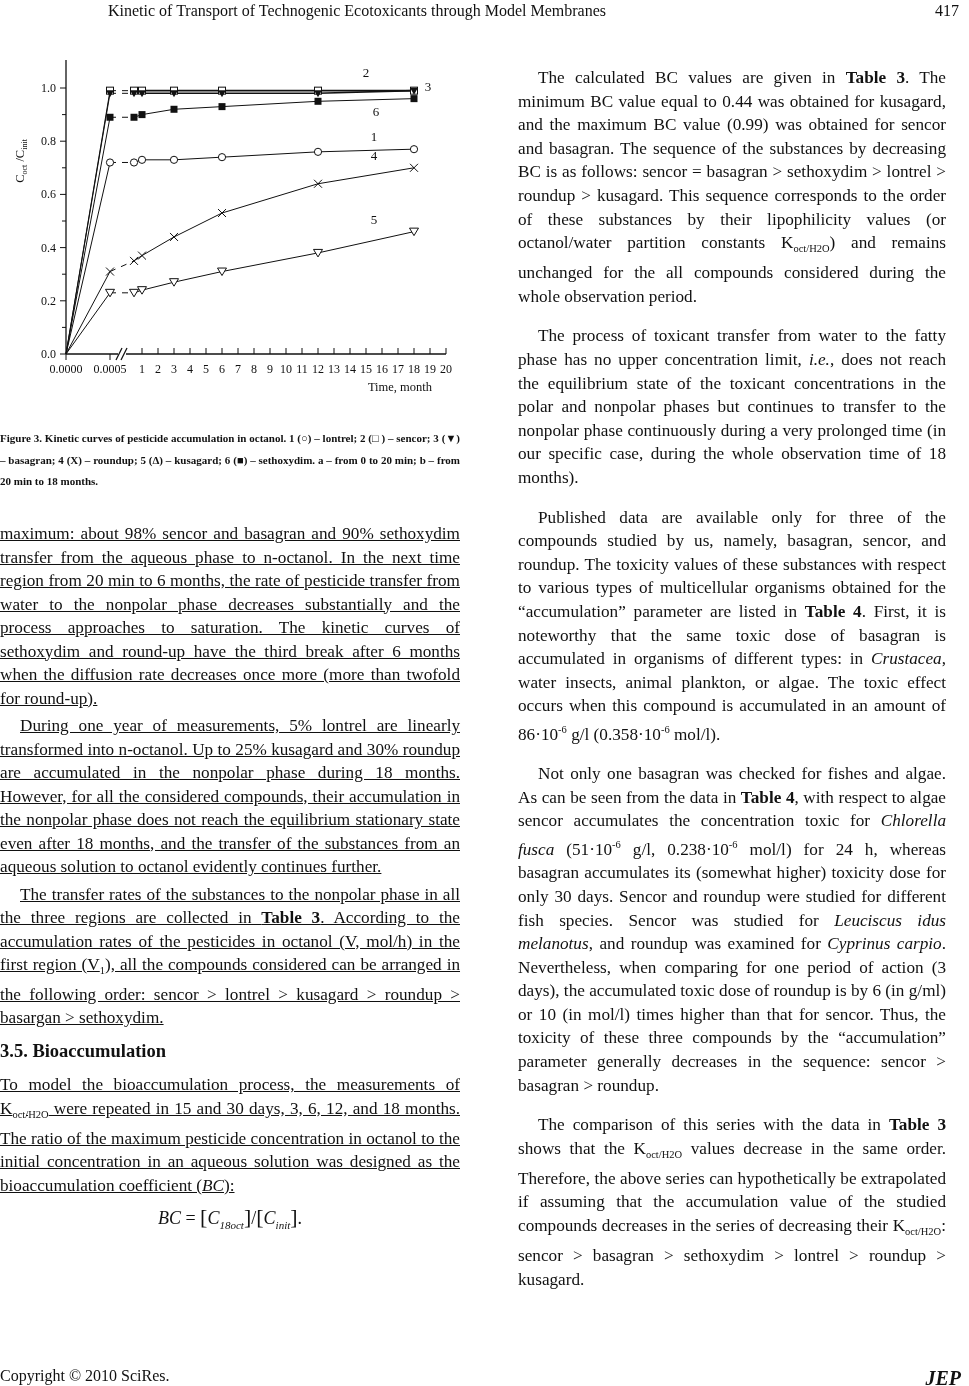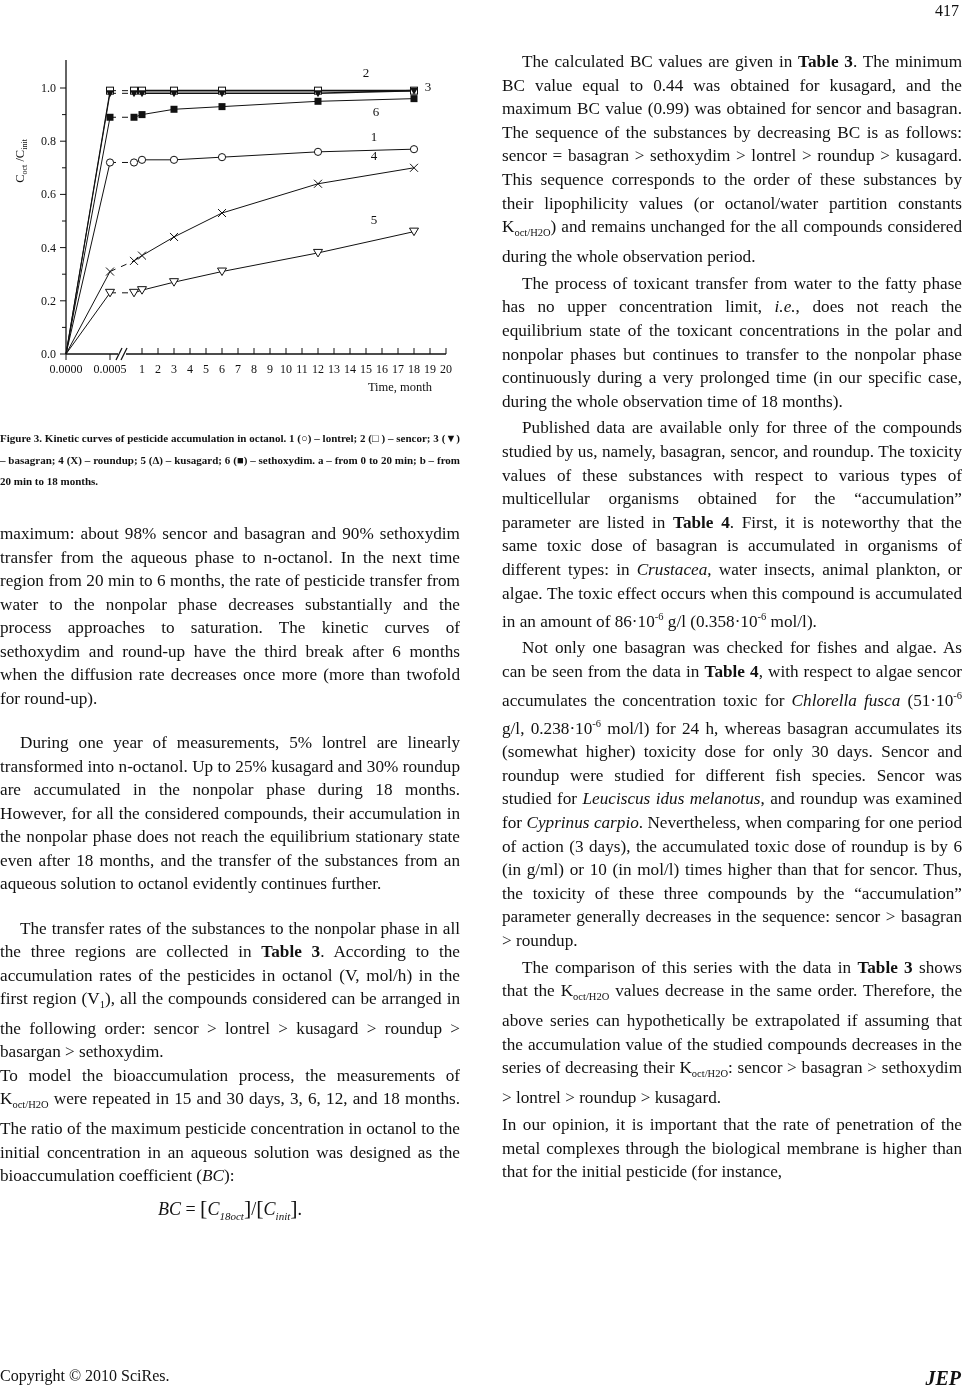--- a/index.html
+++ b/index.html
@@ -3,43 +3,44 @@
 <meta charset="utf-8">
 <style>
   html, body { margin: 0; padding: 0; background: #ffffff; }
   body { width: 969px; height: 1386px; position: relative; overflow: hidden;
          font-family: "Liberation Serif", "DejaVu Serif", serif; color: #111; }
   .running-head { position: absolute; top: 2px; left: 0; width: 969px; height: 20px; }
   .running-title { position: absolute; left: 108px; top: 0; font-size: 16px; }
   .page-num { position: absolute; right: 10px; top: 0; font-size: 16px; }
   .col { position: absolute; font-size: 17.2px; line-height: 23.6px; text-align: justify; }
   .col-right { left: 502px; top: 50px; width: 460px; }
-  .col p { margin: 0; }
+  .col p { margin: 16px; }
   .col p.ind { text-indent: 20px; }
   .col p + p { margin-top: 3px; }
   .caption { position: absolute; left: 0; top: 428px; width: 460px; font-weight: bold;
              font-size: 11px; line-height: 21.5px; text-align: justify; }
   .body-left { position: absolute; left: 0; top: 522px; width: 460px; font-size: 17.2px; line-height: 23.5px; text-align: justify; }
-  .body-left p { margin: 0 0 0 0; }
-  .body-left p.ind { text-indent: 20px; margin-top: 21px; }
+  .body-left p { margin: 0 0 0 0; text-decoration: underline; }
+  .body-left p.ind { text-indent: 20px; margin-top: 4px; }
   h3.sec { font-size: 18.5px; font-weight: bold; margin: 10px 0 10px 0; }
   h2.sec { font-size: 21px; font-weight: bold; margin: 10px 0 8px 0; }
   .formula { text-align: center; font-style: italic; margin-top: 8px; font-size: 18px; }
   .formula .br { font-style: normal; font-size: 22px; }
   .formula sub { font-size: 11px; }
   .footer-left { position: absolute; left: 0; top: 1367px; font-size: 16px; font-family: Liberation Serif, serif; }
   .footer-right { position: absolute; right: 8px; top: 1367px; font-size: 20px; font-weight: bold; font-style: italic; }
   sub, sup { font-size: 10.5px; }
   .chart { position: absolute; left: 0; top: 48px; width: 470px; height: 375px; }
   .chart text { font-family: "Liberation Serif", "DejaVu Serif", serif; fill: #111; }
 </style>
 </head>
 <body>
 
 <div class="running-head">
+  <span class="running-title">Kinetic of Transport of Technogenic Ecotoxicants through Model Membranes</span>
   <span class="page-num">417</span>
 </div>
 
 <svg class="chart" id="chart" viewBox="0 48 470 375" width="470" height="375">
   <g id="axes">
       <line x1="66" y1="354" x2="66" y2="60" stroke="#111" stroke-width="1.3"></line>
       <line x1="66" y1="354" x2="118" y2="354" stroke="#111" stroke-width="1.3"></line>
       <line x1="126" y1="354" x2="446" y2="354" stroke="#111" stroke-width="1.3"></line>
       <line x1="116" y1="360" x2="122" y2="348" stroke="#111" stroke-width="1.2"></line>
       <line x1="121" y1="360" x2="127" y2="348" stroke="#111" stroke-width="1.2"></line>
@@ -187,29 +188,29 @@
       <text x="376" y="115.64000000000001" font-size="13" text-anchor="middle">6</text>
     </g>
 </svg>
 
 <div class="caption">Figure 3. Kinetic curves of pesticide accumulation in octanol. 1 (○) – lontrel; 2 (□ ) – sencor; 3 (▼) – basagran; 4 (X) – roundup; 5 (Δ) – kusagard; 6 (■) – sethoxydim. a – from 0 to 20 min; b – from 20 min to 18 months.</div>
 
 <div class="body-left">
   <p>maximum: about 98% sencor and basagran and 90% sethoxydim transfer from the aqueous phase to n-octanol. In the next time region from 20 min to 6 months, the rate of pesticide transfer from water to the nonpolar phase decreases substantially and the process approaches to saturation. The kinetic curves of sethoxydim and round-up have the third break after 6 months when the diffusion rate decreases once more (more than twofold for round-up).</p>
   <p class="ind">During one year of measurements, 5% lontrel are linearly transformed into n-octanol. Up to 25% kusagard and 30% roundup are accumulated in the nonpolar phase during 18 months. However, for all the considered compounds, their accumulation in the nonpolar phase does not reach the equilibrium stationary state even after 18 months, and the transfer of the substances from an aqueous solution to octanol evidently continues further.</p>
   <p class="ind"><span>The transfer rates of the substances to the nonpolar phase in all the three regions are collected in </span><b>Table 3</b><span>. According to the accumulation rates of the pesticides in octanol (V, mol/h) in the first region (V</span><sub>1</sub><span>), all the compounds considered can be arranged in the following order: sencor &gt; lontrel &gt; kusagard &gt; roundup &gt; basargan &gt; sethoxydim.</span></p>
+  <h3 class="sec">3.5. Bioaccumulation</h3>
   <p><span>To model the bioaccumulation process, the measurements of K</span><sub>oct/H2O</sub><span> were repeated in 15 and 30 days, 3, 6, 12, and 18 months. The ratio of the maximum pesticide concentration in octanol to the initial concentration in an aqueous solution was designed as the bioaccumulation coefficient (</span><i>BC</i><span>):</span></p>
   <div class="formula">
     <span>BC</span><span style="font-style:normal"> = </span><span class="br">[</span><span>C</span><sub>18oct</sub><span class="br">]</span><span style="font-style:normal">/</span><span class="br">[</span><span>C</span><sub>init</sub><span class="br">]</span><span style="font-style:normal">.</span>
   </div>
 </div>
 
 <div class="col col-right">
   <p class="ind"><span>The calculated BC values are given in </span><b>Table 3</b><span>. The minimum BC value equal to 0.44 was obtained for kusagard, and the maximum BC value (0.99) was obtained for sencor and basagran. The sequence of the substances by decreasing BC is as follows: sencor = basagran &gt; sethoxydim &gt; lontrel &gt; roundup &gt; kusagard. This sequence corresponds to the order of these substances by their lipophilicity values (or octanol/water partition constants K</span><sub>oct/H2O</sub><span>) and remains unchanged for the all compounds considered during the whole observation period.</span></p>
   <p class="ind"><span>The process of toxicant transfer from water to the fatty phase has no upper concentration limit, </span><i>i.e.</i><span>, does not reach the equilibrium state of the toxicant concentrations in the polar and nonpolar phases but continues to transfer to the nonpolar phase continuously during a very prolonged time (in our specific case, during the whole observation time of 18 months).</span></p>
   <p class="ind"><span>Published data are available only for three of the compounds studied by us, namely, basagran, sencor, and roundup. The toxicity values of these substances with respect to various types of multicellular organisms obtained for the “accumulation” parameter are listed in </span><b>Table 4</b><span>. First, it is noteworthy that the same toxic dose of basagran is accumulated in organisms of different types: in </span><i>Crustacea</i><span>, water insects, animal plankton, or algae. The toxic effect occurs when this compound is accumulated in an amount of 86·10</span><sup>-6</sup><span> g/l (0.358·10</span><sup>-6</sup><span> mol/l).</span></p>
   <p class="ind"><span>Not only one basagran was checked for fishes and algae. As can be seen from the data in </span><b>Table 4</b><span>, with respect to algae sencor accumulates the concentration toxic for </span><i>Chlorella fusca</i><span> (51·10</span><sup>-6</sup><span> g/l, 0.238·10</span><sup>-6</sup><span> mol/l) for 24 h, whereas basagran accumulates its (somewhat higher) toxicity dose for only 30 days. Sencor and roundup were studied for different fish species. Sencor was studied for </span><i>Leuciscus idus melanotus</i><span>, and roundup was examined for </span><i>Cyprinus carpio</i><span>. Nevertheless, when comparing for one period of action (3 days), the accumulated toxic dose of roundup is by 6 (in g/ml) or 10 (in mol/l) times higher than that for sencor. Thus, the toxicity of these three compounds by the “accumulation” parameter generally decreases in the sequence: sencor &gt; basagran &gt; roundup.</span></p>
   <p class="ind"><span>The comparison of this series with the data in </span><b>Table 3</b><span> shows that the K</span><sub>oct/H2O</sub><span> values decrease in the same order. Therefore, the above series can hypothetically be extrapolated if assuming that the accumulation value of the studied compounds decreases in the series of decreasing their K</span><sub>oct/H2O</sub><span>: sencor &gt; basagran &gt; sethoxydim &gt; lontrel &gt; roundup &gt; kusagard.</span></p>
-  <p>In our opinion, it is important that the rate of penetration of the metal complexes through the biological membrane is higher than that for the initial pesticide (for instance,</p>
 </div>
 
 <div class="footer-left">Copyright © 2010 SciRes.</div>
 <div class="footer-right">JEP</div>
 
 </body></html>

